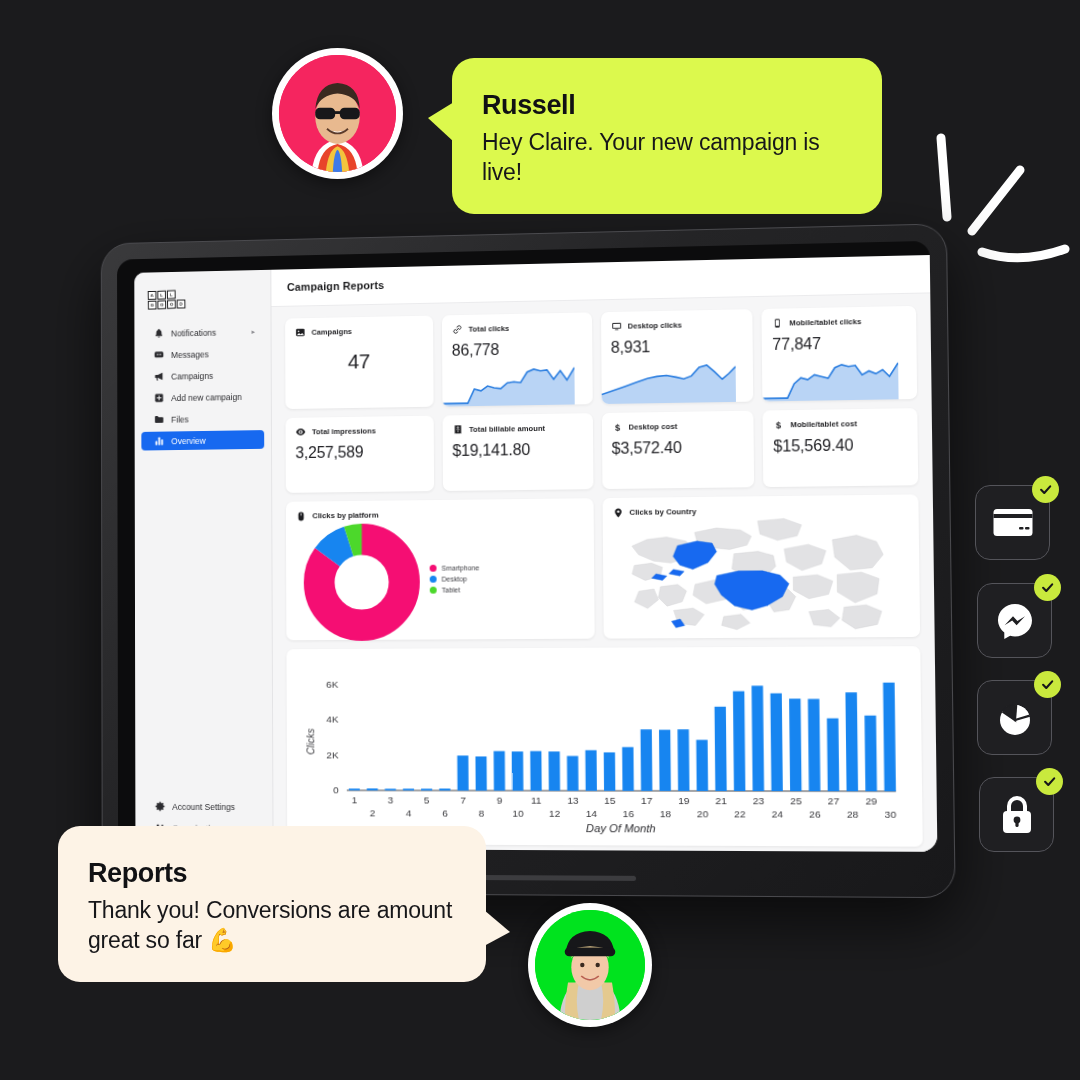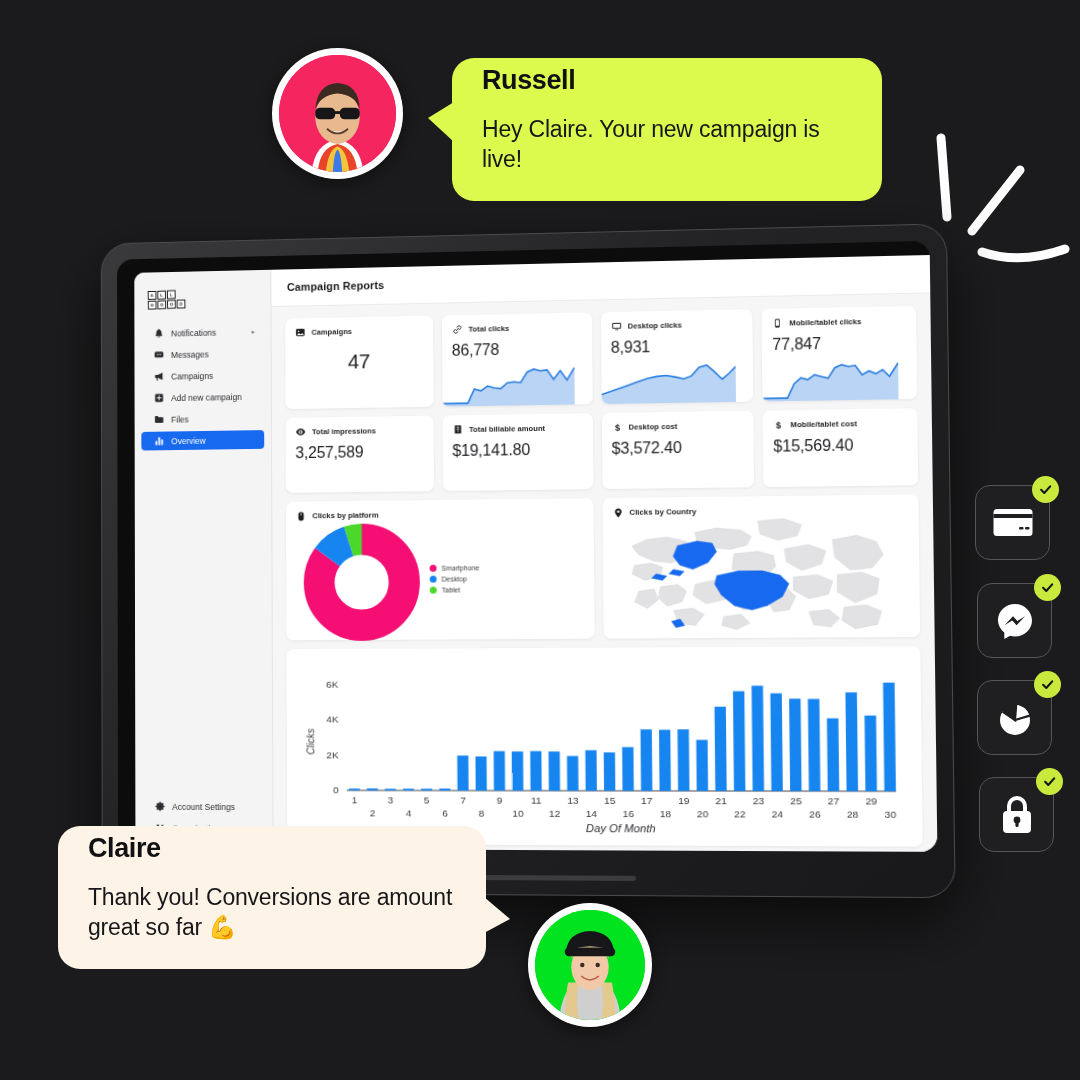--- a/index.html
+++ b/index.html
@@ -120,23 +120,23 @@
   #donut-body { display: flex; align-items: center; height: 118px; }
   #map-panel { height: 140px; position: relative; overflow: hidden; }
   .legend { margin-left: 10px; }
   .legend-row { display: flex; align-items: center; gap: 5px; margin-bottom: 4px; }
   .legend-dot { width: 7px; height: 7px; border-radius: 50%; }
   .legend-text { font-size: 7px; color: #3b3b40; }
 
   #bar-panel { margin-top: 9px; height: 196px; padding: 12px 10px 6px 10px; }
 
   
-  .bubble { position: absolute; border-radius: 22px; padding: 7px 30px 26px 30px; }
+  .bubble { position: absolute; border-radius: 22px; padding: 32px 30px 26px 30px; }
   .bubble-name { font-size: 27px; font-weight: 700; color: #111114; letter-spacing: -.4px; }
-  .bubble-text { font-size: 23px; color: #17171a; line-height: 1.32; margin-top: 18px; letter-spacing: -.2px; }
+  .bubble-text { font-size: 23px; color: #17171a; line-height: 1.32; margin-top: 6px; letter-spacing: -.2px; }
   #bubble-russell { left: 452px; top: 58px; width: 430px; background: #dcf94d; }
   #bubble-russell .tail {
     position: absolute; left: -24px; top: 44px;
     width: 0; height: 0;
     border-top: 16px solid transparent;
     border-bottom: 24px solid transparent;
     border-right: 26px solid #dcf94d;
   }
   #bubble-claire { left: 58px; top: 826px; width: 428px; background: #fdf3e6; }
   #bubble-claire .tail {
@@ -579,21 +579,21 @@
 </div>
 
 <div class="bubble" id="bubble-russell">
   <div class="tail"></div>
   <div class="bubble-name">Russell</div>
   <div class="bubble-text">Hey Claire. Your new campaign is live!</div>
 </div>
 
 <div class="bubble" id="bubble-claire">
   <div class="tail"></div>
-  <div class="bubble-name">Claire</div>
+  <div class="bubble-name">Reports</div>
   <div class="bubble-text">Thank you! Conversions are amount great so far 💪</div>
 </div>
 
 <div class="avatar" id="avatar-claire">
   <div class="avatar-inner">
     <svg viewBox="0 0 100 100" width="100%" height="100%">
       <rect width="100" height="100" fill="#00e31e"></rect>
       <g>
         <path d="M22 100 Q24 72 40 64 L60 64 Q76 72 78 100 Z" fill="#cfcfcf"></path>
         <path d="M30 66 Q26 90 28 100 L40 100 Q36 82 40 66 Z" fill="#e4c98f"></path>

